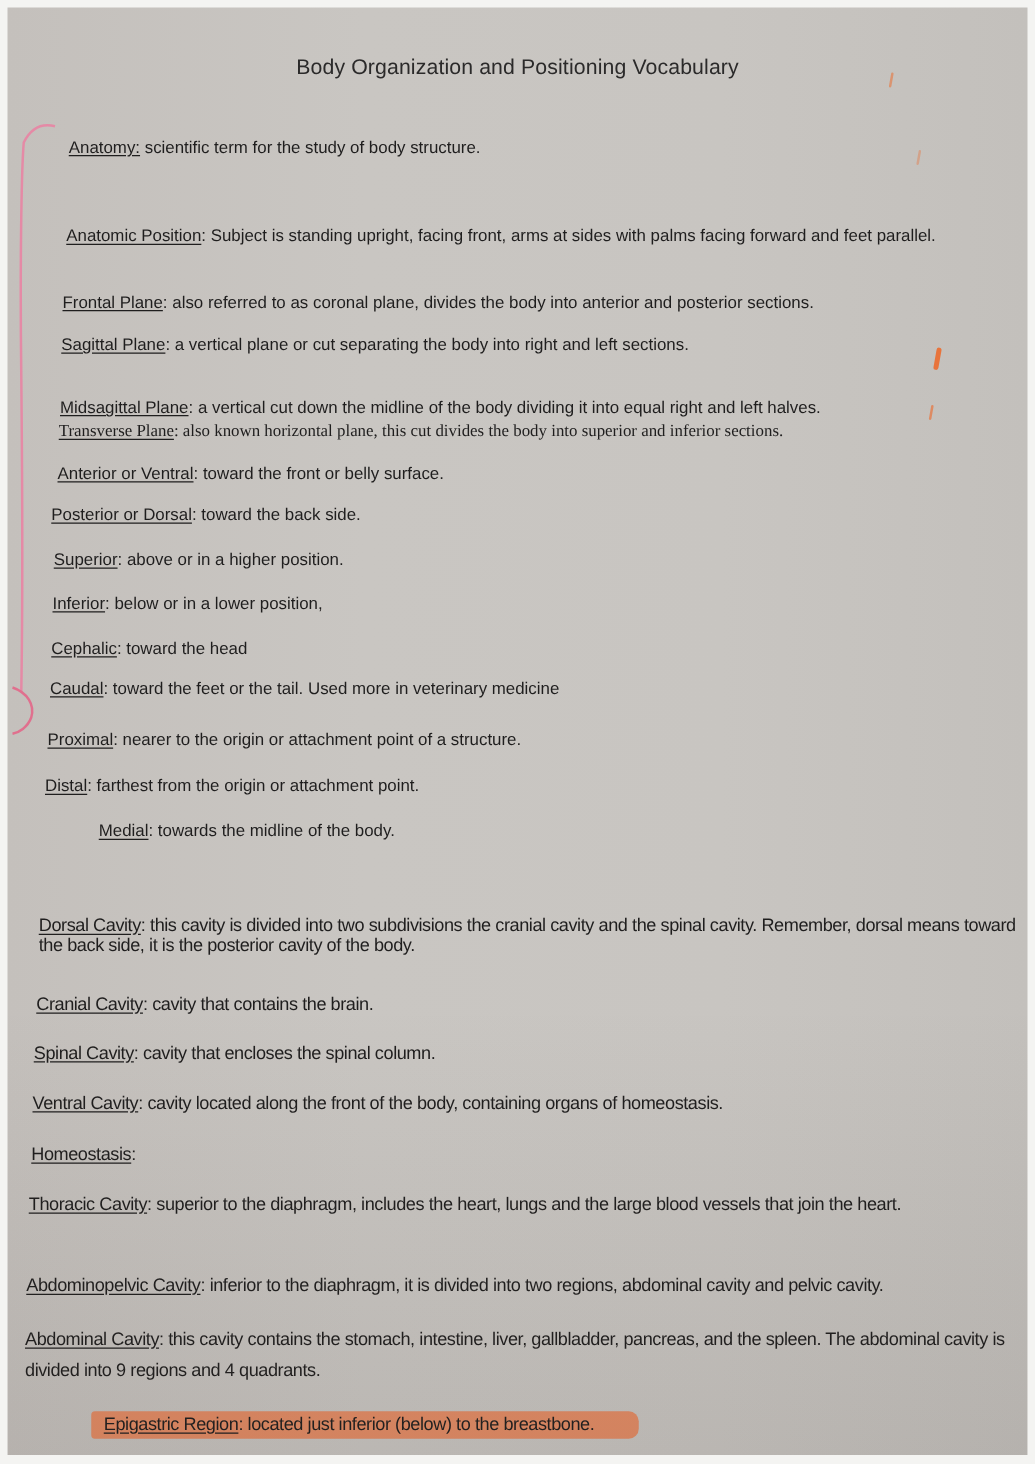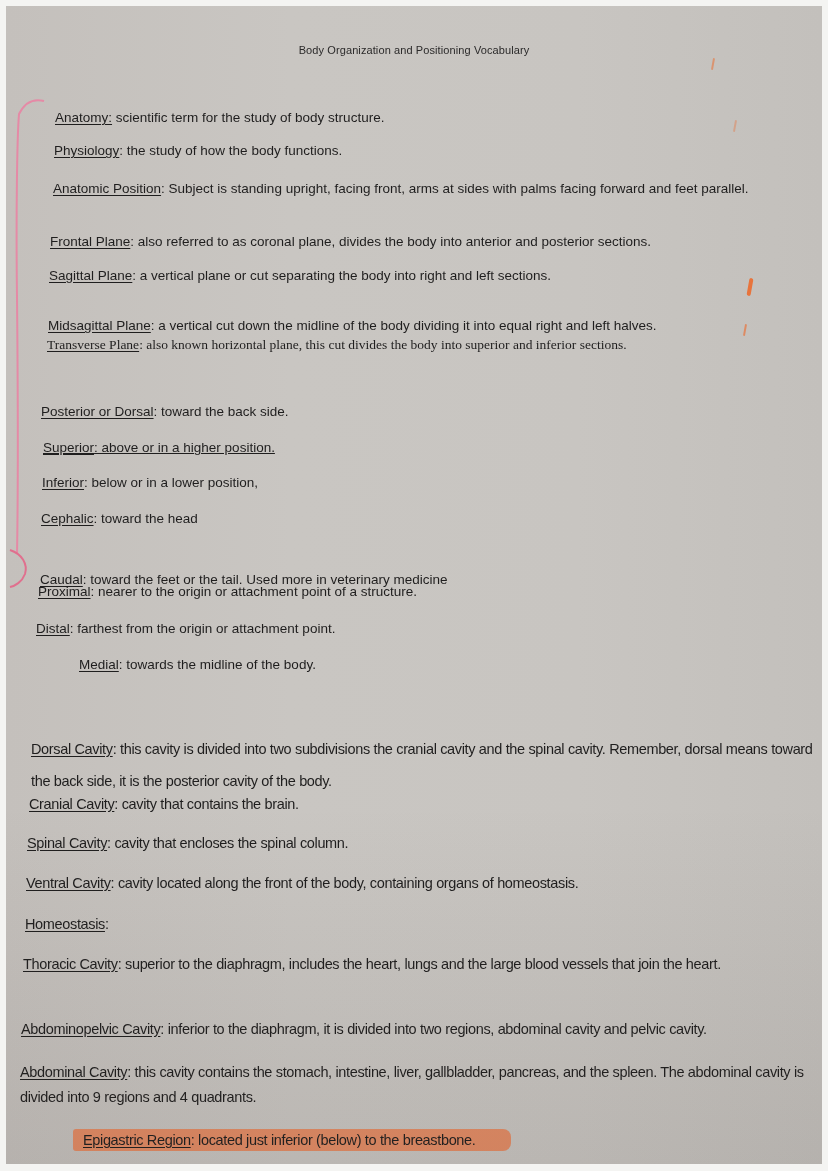--- a/index.html
+++ b/index.html
@@ -13,21 +13,21 @@
       background: linear-gradient(90deg, #c4c0bc 0%, #c9c6c2 35%, #c8c5c1 70%, #c3c0bc 100%);
       overflow: hidden;
     }
     .paper::after {
       content: ""; position: absolute; left: 0; right: 0; bottom: 0; height: 360px;
       background: linear-gradient(180deg, rgba(0,0,0,0) 0%, rgba(60,50,45,0.10) 100%);
       pointer-events: none;
     }
     .title {
       position: absolute; left: 0; width: 816px; top: 38px; text-align: center;
-      font-size: 11px; color: #2b2a2a; letter-spacing: 0.1px;
+      font-size: 17px; color: #2b2a2a; letter-spacing: 0.1px;
     }
     .entry {
       position: absolute; color: #1f1e1e; font-size: 13.5px; line-height: 20px;
       white-space: nowrap;
     }
     .entry.wrap { white-space: normal; }
     .term { text-decoration: underline; text-underline-offset: 2px; }
     .condensed { font-size: 14.5px; letter-spacing: -0.35px; font-family: "Liberation Sans", sans-serif; }
     .highlight {
       background: rgba(236, 120, 70, 0.75);
@@ -50,63 +50,63 @@
   </svg>
 
   <div class="mark" style="left:706px;top:52px;width:2px;height:12px;opacity:0.6;"></div>
   <div class="mark" style="left:728px;top:114px;width:2px;height:12px;opacity:0.4;"></div>
   <div class="mark" style="left:742px;top:272px;width:4px;height:18px;"></div>
   <div class="mark" style="left:738px;top:318px;width:2px;height:12px;opacity:0.7;"></div>
 
   <div class="entry" style="left:49px;top:102px;">
     <span class="term">Anatomy:</span><span> scientific term for the study of body structure.</span>
   </div>
-  <div class="entry" style="left:48px;top:135px;">
-    <span class="term">Physiology</span><span>: the study of how the body functions.</span>
-  </div>
   <div class="entry wrap" style="left:47px;top:173px;width:700px;">
     <span class="term">Anatomic Position</span><span>: Subject is standing upright, facing front, arms at sides with palms facing forward and feet parallel.</span>
   </div>
   <div class="entry" style="left:44px;top:226px;">
     <span class="term">Frontal Plane</span><span>: also referred to as coronal plane, divides the body into anterior and posterior sections.</span>
   </div>
   <div class="entry" style="left:43px;top:260px;">
     <span class="term">Sagittal Plane</span><span>: a vertical plane or cut separating the body into right and left sections.</span>
   </div>
   <div class="entry" style="left:42px;top:310px;">
     <span class="term">Midsagittal Plane</span><span>: a vertical cut down the midline of the body dividing it into equal right and left halves.</span>
   </div>
   <div class="entry" style="left:41px;top:329px;font-family:Liberation Serif, serif;">
     <span class="term">Transverse Plane</span><span>: also known horizontal plane, this cut divides the body into superior and inferior sections.</span>
   </div>
+  <div class="entry" style="left:40px;top:363px;">
+    <span class="term">Anterior or Ventral</span><span>: toward the front or belly surface.</span>
+  </div>
   <div class="entry" style="left:35px;top:396px;">
     <span class="term">Posterior or Dorsal</span><span>: toward the back side.</span>
   </div>
-  <div class="entry" style="left:37px;top:432px;text-decoration:underline;">
+  <div class="entry" style="left:37px;top:432px;">
     <span class="term">Superior</span><span>: above or in a higher position.</span>
   </div>
   <div class="entry" style="left:36px;top:467px;">
     <span class="term">Inferior</span><span>: below or in a lower position,</span>
   </div>
   <div class="entry" style="left:35px;top:503px;">
     <span class="term">Cephalic</span><span>: toward the head</span>
   </div>
-  <div class="entry" style="left:34px;top:564px;text-align:right;">
+  <div class="entry" style="left:34px;top:535px;text-align:right;">
     <span class="term">Caudal</span><span>: toward the feet or the tail. Used more in veterinary medicine</span>
   </div>
   <div class="entry" style="left:30px;top:613px;">
     <span class="term">Distal</span><span>: farthest from the origin or attachment point.</span>
   </div>
   <div class="entry" style="left:32px;top:576px;">
     <span class="term">Proximal</span><span>: nearer to the origin or attachment point of a structure.</span>
   </div>
   <div class="entry" style="left:29px;top:649px;margin-left:44px;">
     <span class="term">Medial</span><span>: towards the midline of the body.</span>
   </div>
-  <div class="entry wrap condensed" style="left:25px;top:727px;width:785px;line-height:32px;">
+  <div class="entry wrap condensed" style="left:25px;top:727px;width:785px;line-height:16px;">
     <span class="term">Dorsal Cavity</span><span>: this cavity is divided into two subdivisions the cranial cavity and the spinal cavity. Remember, dorsal means toward the back side, it is the posterior cavity of the body.</span>
   </div>
   <div class="entry condensed" style="left:23px;top:788px;">
     <span class="term">Cranial Cavity</span><span>: cavity that contains the brain.</span>
   </div>
   <div class="entry condensed" style="left:21px;top:827px;">
     <span class="term">Spinal Cavity</span><span>: cavity that encloses the spinal column.</span>
   </div>
   <div class="entry condensed" style="left:20px;top:867px;">
     <span class="term">Ventral Cavity</span><span>: cavity located along the front of the body, containing organs of homeostasis.</span>

